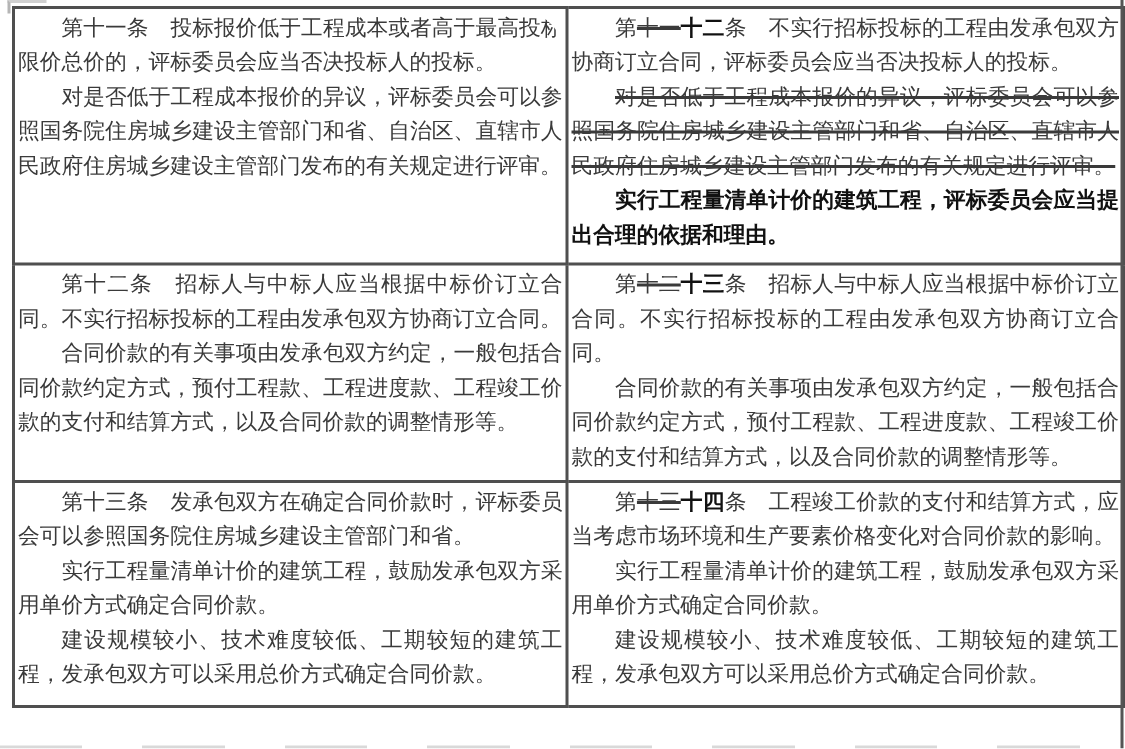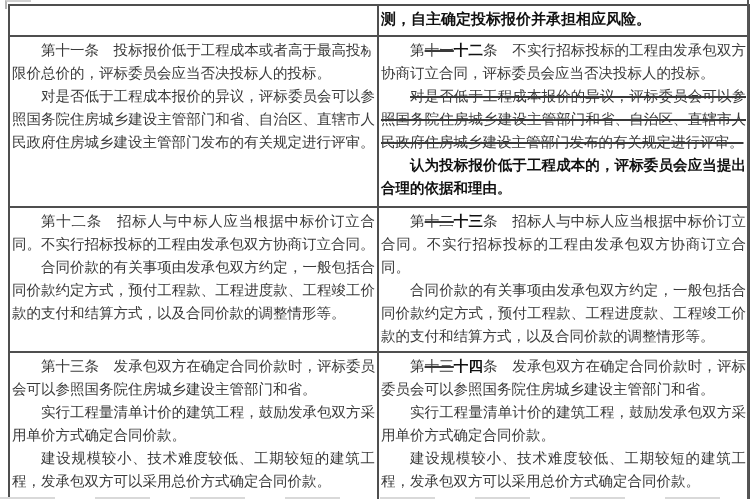--- a/index.html
+++ b/index.html
@@ -42,55 +42,49 @@
     border-left:2px solid #b5b5b5;border-top:2px solid #d0d0d0;}
 </style>
 </head>
 <body>
 
 <div class="topleft-artifact"></div>
 
 <div class="doc-table-wrap">
   <table class="cmp">
     <tbody>
-        <tr class="r1">
-      <td class="col-left pt-sm"></td>
-      <td class="col-right pt-sm">
-            <p class="para no-indent"><span class="seg ins">测，自主确定投标报价并承担相应风险。</span></p>
-          </td>
-    </tr>
     <tr class="r2">
       <td class="col-left pt-lead">
             <p class="para"><span class="seg normal">第十一条　投标报价低于工程成本或者高于最高投标限价总价的，评标委员会应当否决投标人的投标。</span></p>
             <p class="para"><span class="seg normal">对是否低于工程成本报价的异议，评标委员会可以参照国务院住房城乡建设主管部门和省、自治区、直辖市人民政府住房城乡建设主管部门发布的有关规定进行评审。</span></p>
           </td>
       <td class="col-right pt-sm">
             <p class="para"><span class="seg normal">第</span><span class="seg del">十一</span><span class="seg ins">十二</span><span class="seg normal">条　不实行招标投标的工程由发承包双方协商订立合同，评标委员会应当否决投标人的投标。</span></p>
             <p class="para"><span class="seg del">对是否低于工程成本报价的异议，评标委员会可以参照国务院住房城乡建设主管部门和省、自治区、直辖市人民政府住房城乡建设主管部门发布的有关规定进行评审。</span></p>
-            <p class="para"><span class="seg ins">认为投标报价低于工程成本的，评标委员会应当提出合理的依据和理由。</span></p>
+            <p class="para"><span class="seg ins">实行工程量清单计价的建筑工程，评标委员会应当提出合理的依据和理由。</span></p>
           </td>
     </tr>
     <tr class="r3">
       <td class="col-left pt-r3l">
             <p class="para"><span class="seg normal">第十二条　招标人与中标人应当根据中标价订立合同。不实行招标投标的工程由发承包双方协商订立合同。</span></p>
             <p class="para"><span class="seg normal">合同价款的有关事项由发承包双方约定，一般包括合同价款约定方式，预付工程款、工程进度款、工程竣工价款的支付和结算方式，以及合同价款的调整情形等。</span></p>
           </td>
       <td class="col-right pt-sm">
             <p class="para"><span class="seg normal">第</span><span class="seg del">十二</span><span class="seg ins">十三</span><span class="seg normal">条　招标人与中标人应当根据中标价订立合同。不实行招标投标的工程由发承包双方协商订立合同。</span></p>
             <p class="para"><span class="seg normal">合同价款的有关事项由发承包双方约定，一般包括合同价款约定方式，预付工程款、工程进度款、工程竣工价款的支付和结算方式，以及合同价款的调整情形等。</span></p>
           </td>
     </tr>
     <tr class="r4">
       <td class="col-left pt-md">
             <p class="para"><span class="seg normal">第十三条　发承包双方在确定合同价款时，评标委员会可以参照国务院住房城乡建设主管部门和省。</span></p>
             <p class="para"><span class="seg normal">实行工程量清单计价的建筑工程，鼓励发承包双方采用单价方式确定合同价款。</span></p>
             <p class="para"><span class="seg normal">建设规模较小、技术难度较低、工期较短的建筑工程，发承包双方可以采用总价方式确定合同价款。</span></p>
           </td>
       <td class="col-right pt-md">
-            <p class="para"><span class="seg normal">第</span><span class="seg del">十三</span><span class="seg ins">十四</span><span class="seg normal">条　发承包双方在确定合同价款时，评标委员会可以参照国务院住房城乡建设主管部门和省。</span></p>
+            <p class="para"><span class="seg normal">第</span><span class="seg del">十三</span><span class="seg ins">十四</span><span class="seg normal">条　工程竣工价款的支付和结算方式，应当考虑市场环境和生产要素价格变化对合同价款的影响。</span></p>
             <p class="para"><span class="seg normal">实行工程量清单计价的建筑工程，鼓励发承包双方采用单价方式确定合同价款。</span></p>
             <p class="para"><span class="seg normal">建设规模较小、技术难度较低、工期较短的建筑工程，发承包双方可以采用总价方式确定合同价款。</span></p>
           </td>
     </tr>
   </tbody>
     </table>
 </div>
 
 <div class="right-edge-line"></div>
 <div class="bottom-smudge"></div>

